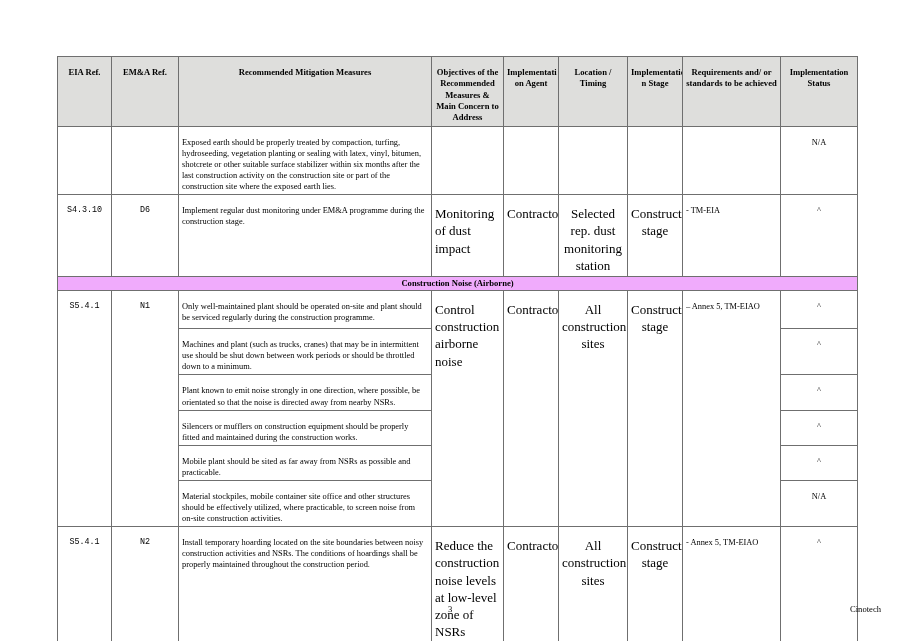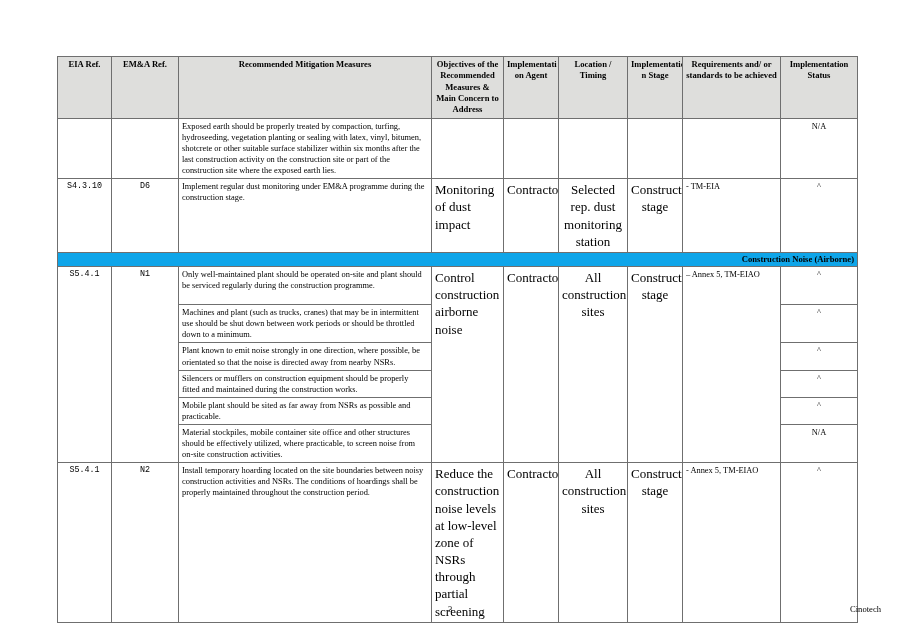--- a/index.html
+++ b/index.html
@@ -39,21 +39,21 @@
   table.emis {
     border-collapse: collapse;
     table-layout: fixed;
     width: 790px;
     font-size: 8.4px;
     line-height: 1.32;
   }
   table.emis td, table.emis th {
     border: 1px solid #6f6f6f;
     vertical-align: top;
-    padding: 2px 3px 2px 3px;
+    padding: 10px 3px 2px 3px;
     overflow: hidden;
   }
   thead th {
     background: #dededc;
     text-align: center;
     vertical-align: middle;
     font-weight: bold;
     font-size: 8.6px;
     padding: 3px 2px;
     height: 46px;
@@ -85,25 +85,25 @@
   td.agent-cell { text-align: center; }
   td.loc-cell { text-align: center; }
   td.stage-cell { text-align: center; }
   td.req-cell { text-align: left; padding-left: 4px; padding-top: 3px; }
   td.status-cell {
     text-align: center;
     padding-top: 3px;
     font-size: 8.4px;
   }
   tr.section-row td {
-    background: #0ea5e9;
+    background: #f0abfc;
     font-weight: bold;
     font-size: 8.6px;
     padding: 1px 3px;
-    text-align: right;
+    text-align: center;
     height: 9px;
     vertical-align: middle;
   }
   .footer-page {
     position: absolute;
     left: 448px;
     top: 604px;
     font-size: 8.6px;
   }
   .footer-brand {

